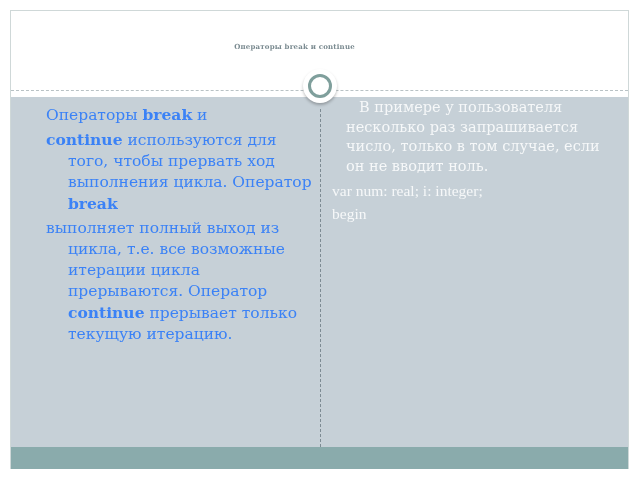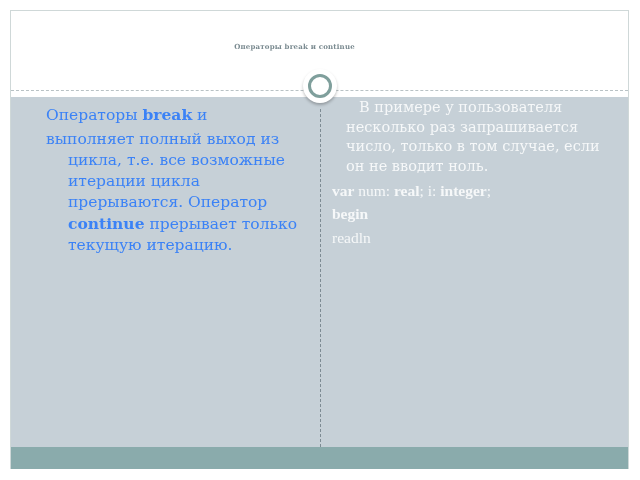--- a/index.html
+++ b/index.html
@@ -54,41 +54,41 @@
     font-family: "DejaVu Serif", serif; color: #f6f8f9;
   }
   .intro {
     margin: 0; padding-left: 14px; font-size: 14.5px; line-height: 19.5px;
   }
   .intro .first { padding-left: 13px; margin-top: 20px; }
   .code {
     margin-top: 3px; font-family: "Liberation Serif", serif; font-size: 15.5px; line-height: 23.3px;
   }
   .code div { white-space: pre; }
-  .code b { font-weight: bold; }
+  .code b { font-weight: normal; }
 </style>
 </head>
 <body>
 
 <div class="slide">
   <div class="header">
     <div class="title"><span>Операторы break и continue</span></div>
     <div class="dash-h"></div>
   </div>
   <div class="body"></div>
   <div class="footer-band"></div>
   <div class="dash-v"></div>
   <div class="ring"></div>
 </div>
 
 <div class="left-col" id="left-col">
     <p><span>Операторы </span><b>break</b><span> и</span></p>
+    <p><b>continue</b><span> используются для того, чтобы прервать ход выполнения цикла. Оператор </span><b>break</b></p>
     <p><span>выполняет полный выход из цикла, т.е. все возможные итерации цикла прерываются. Оператор </span><b>continue</b><span> прерывает только текущую итерацию.</span></p>
   </div>
 
 <div class="right-col">
   <p class="intro"><span class="first">В примере у пользователя несколько раз запрашивается число, только в том случае, если он не вводит ноль.</span></p>
   <div class="code" id="code-block">
       <div><b>var</b><span> num: </span><b>real</b><span>; i: </span><b>integer</b><span>;</span></div>
       <div><b>begin</b></div>
-      <div><span>readln</span></div>
     </div>
 </div>
 
 </body></html>

